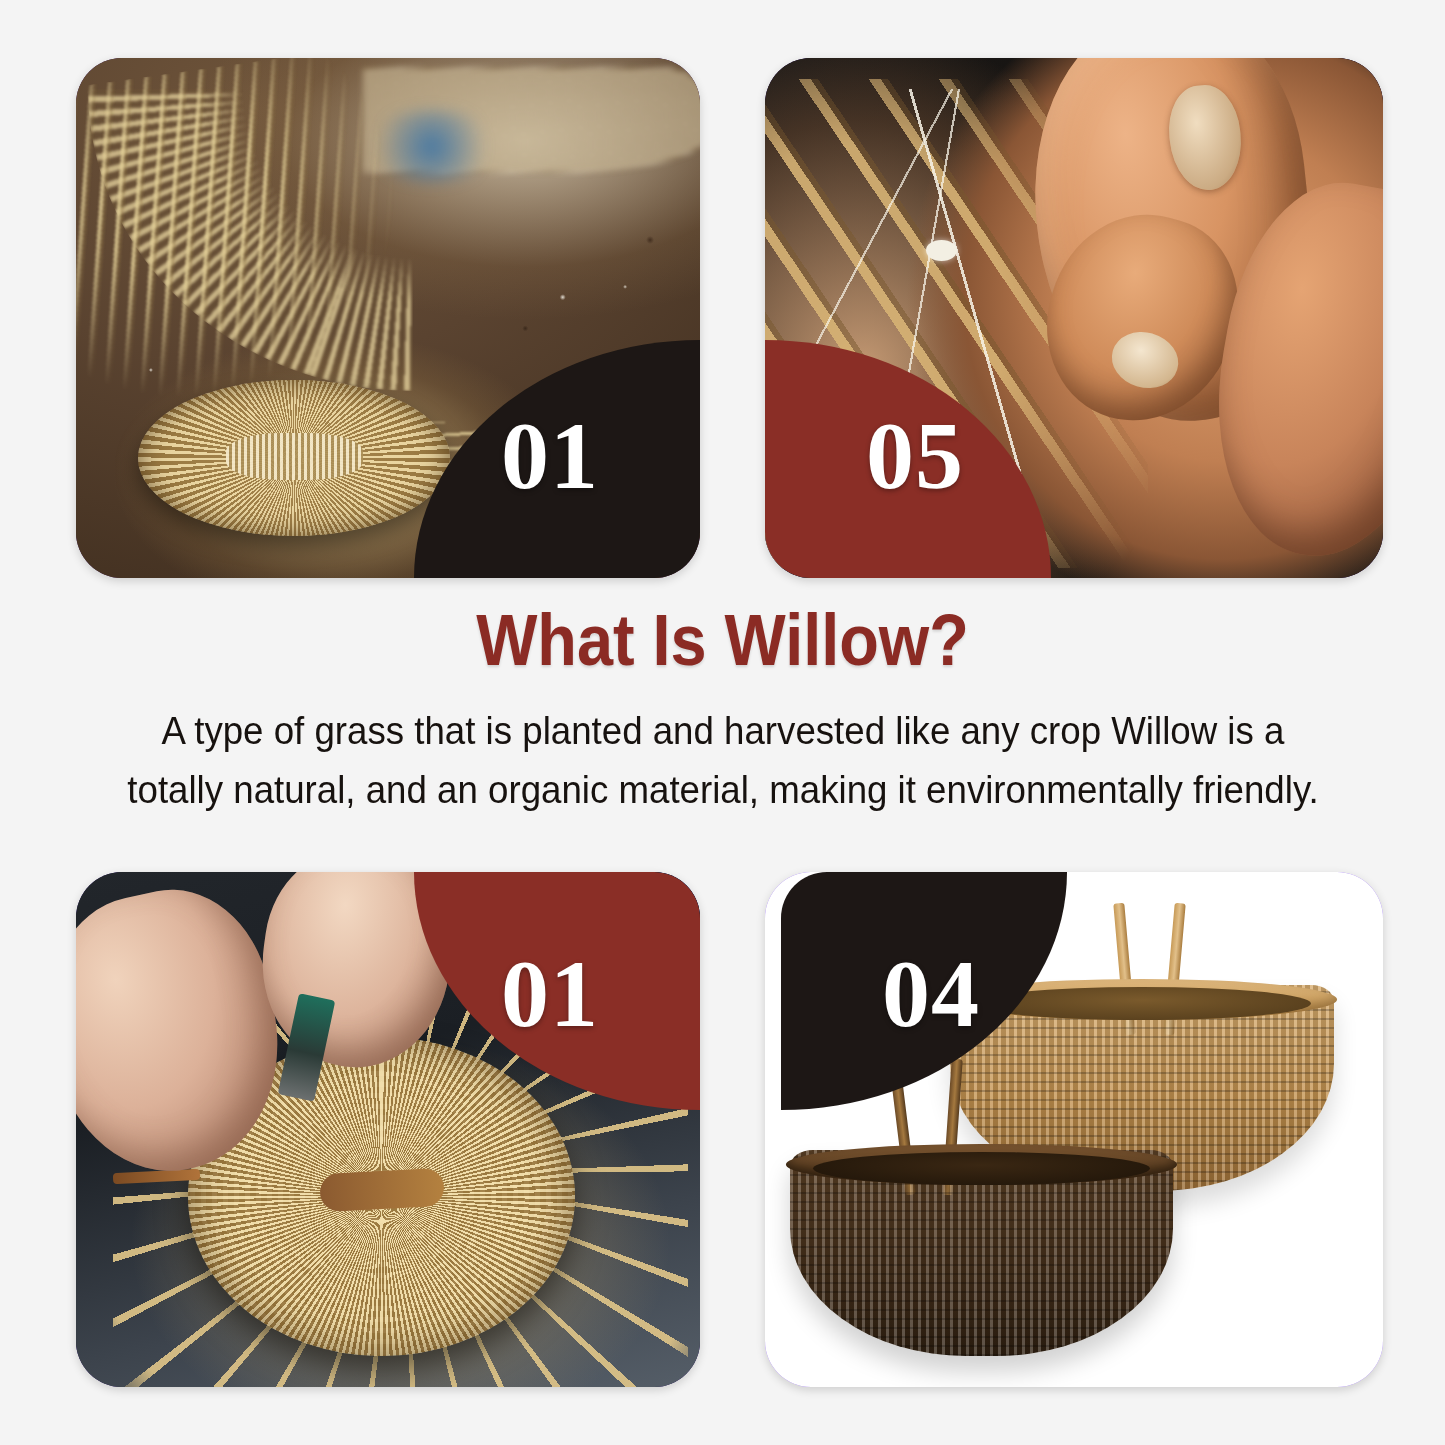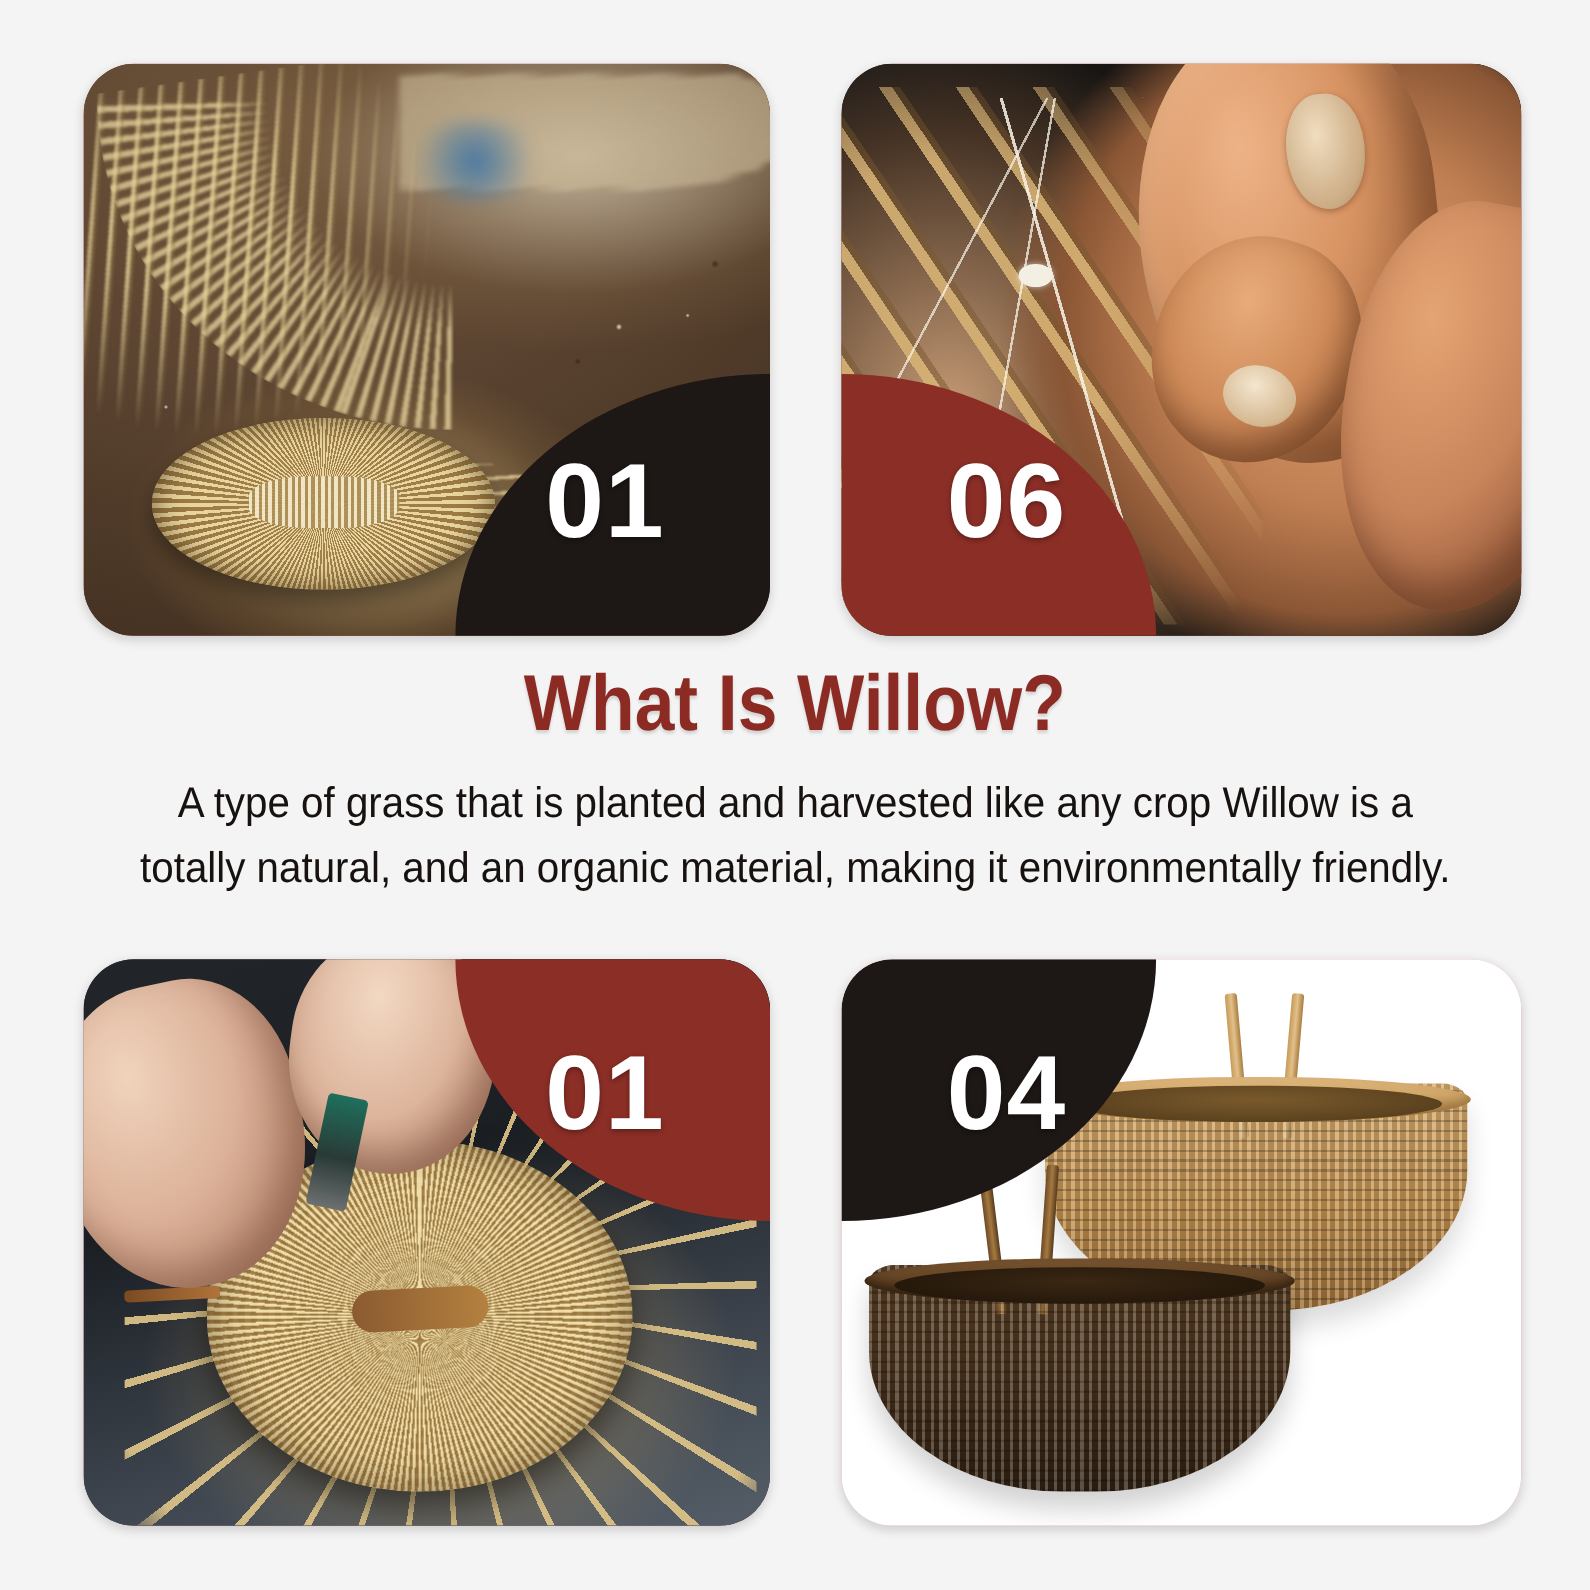--- a/index.html
+++ b/index.html
@@ -20,21 +20,22 @@
     height: 1445px;
     background: #f4f4f4;
   }
 
   
   .card {
     position: absolute;
     overflow: hidden;
     border-radius: 46px;
     box-shadow: 0 3px 10px rgba(0,0,0,0.16);
-    background: #fca5a5;
+    background: #8b5cf6;
+    font-family: Liberation Serif, serif;
   }
   .card-1 { left: 76px;  top: 58px;  width: 624px; height: 520px; }
   .card-2 { left: 765px; top: 58px;  width: 618px; height: 520px; }
   .card-3 { left: 76px;  top: 872px; width: 624px; height: 515px; }
   .card-4 { left: 765px; top: 872px; width: 618px; height: 515px; }
 
   .photo {
     position: absolute;
     inset: 0;
     width: 100%;
@@ -388,21 +389,21 @@
     padding-left: 14px;
     padding-bottom: 6px;
   }
   .badge-tr {               
     right: 0; top: 0;
     border-radius: 0 46px 0 100%;
     padding-right: 14px;
     padding-top: 6px;
   }
   .badge-tl {               
-    left: 0; top: 0;
+    left: 16px; top: 0;
     border-radius: 46px 0 100% 0;
     padding-left: 14px;
     padding-top: 6px;
   }
   .badge-dark { background: #1d1715; }
   .badge-red  { background: #8a2e26; }
 
   
   .textblock {
     position: absolute;
@@ -454,21 +455,21 @@
   <div class="card card-2">
     <div class="photo photo-2">
       <div class="p2-frame"></div>
       <div class="p2-thread"></div>
       <div class="p2-knot"></div>
       <div class="p2-hand-a"></div>
       <div class="p2-thumb"></div>
       <div class="p2-hand-b"></div>
     </div>
     <div class="badge badge-red badge-bl">
-      <span>06</span>
+      <span>05</span>
     </div>
   </div>
 
   <div class="card card-3">
     <div class="photo photo-3">
       <div class="p3-spokes"></div>
       <div class="p3-disc"></div>
       <div class="p3-rod-brown"></div>
       <div class="p3-hand-l"></div>
       <div class="p3-hand-r"></div>

